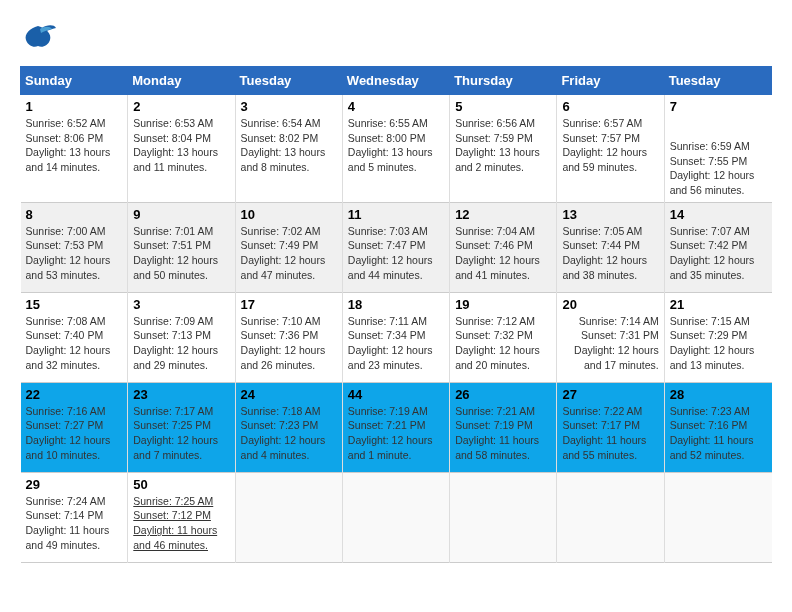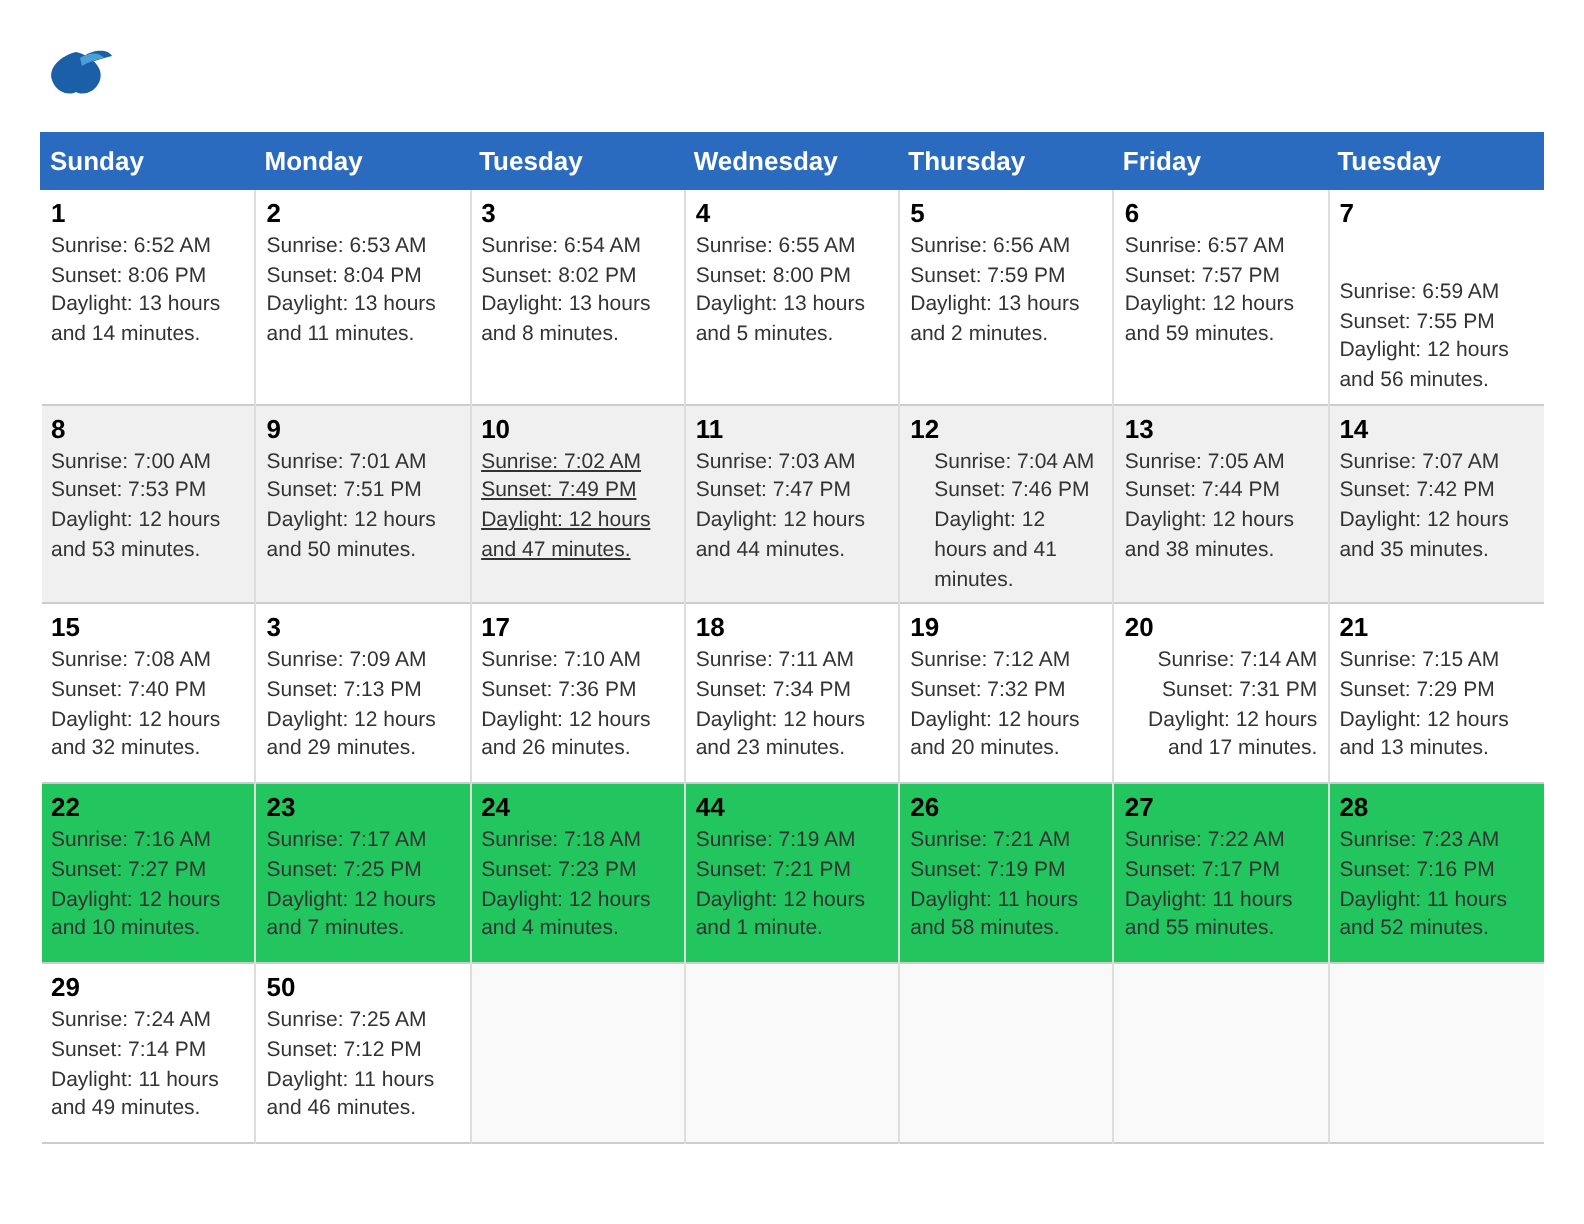--- a/index.html
+++ b/index.html
@@ -172,33 +172,33 @@
 Daylight: 12 hours and 53 minutes.</div>
         </td>
         <td>
           <span class="day-num">9</span>
           <div class="day-detail" style="white-space: pre-line;">Sunrise: 7:01 AM
 Sunset: 7:51 PM
 Daylight: 12 hours and 50 minutes.</div>
         </td>
         <td>
           <span class="day-num">10</span>
-          <div class="day-detail" style="white-space: pre-line; text-decoration: underline;">Sunrise: 7:02 AM
+          <div class="day-detail" style="white-space: pre-line;">Sunrise: 7:02 AM
 Sunset: 7:49 PM
 Daylight: 12 hours and 47 minutes.</div>
         </td>
         <td>
           <span class="day-num">11</span>
           <div class="day-detail" style="white-space: pre-line;">Sunrise: 7:03 AM
 Sunset: 7:47 PM
 Daylight: 12 hours and 44 minutes.</div>
         </td>
         <td>
           <span class="day-num">12</span>
-          <div class="day-detail" style="white-space: pre-line; margin-left: 12px;">Sunrise: 7:04 AM
+          <div class="day-detail" style="white-space: pre-line;">Sunrise: 7:04 AM
 Sunset: 7:46 PM
 Daylight: 12 hours and 41 minutes.</div>
         </td>
         <td>
           <span class="day-num">13</span>
           <div class="day-detail" style="white-space: pre-line;">Sunrise: 7:05 AM
 Sunset: 7:44 PM
 Daylight: 12 hours and 38 minutes.</div>
         </td>
         <td>
@@ -245,21 +245,21 @@
 Sunset: 7:31 PM
 Daylight: 12 hours and 17 minutes.</div>
         </td>
         <td>
           <span class="day-num">21</span>
           <div class="day-detail" style="white-space: pre-line;">Sunrise: 7:15 AM
 Sunset: 7:29 PM
 Daylight: 12 hours and 13 minutes.</div>
         </td>
       </tr>
-      <tr class="week-row" style="background: #22c55e;">
+      <tr class="week-row" style="background: #0ea5e9;">
         <td>
           <span class="day-num">22</span>
           <div class="day-detail" style="white-space: pre-line;">Sunrise: 7:16 AM
 Sunset: 7:27 PM
 Daylight: 12 hours and 10 minutes.</div>
         </td>
         <td>
           <span class="day-num">23</span>
           <div class="day-detail" style="white-space: pre-line;">Sunrise: 7:17 AM
 Sunset: 7:25 PM
@@ -298,21 +298,21 @@
       </tr>
       <tr class="week-row" style="background: rgb(255, 255, 255);">
         <td>
           <span class="day-num">29</span>
           <div class="day-detail" style="white-space: pre-line;">Sunrise: 7:24 AM
 Sunset: 7:14 PM
 Daylight: 11 hours and 49 minutes.</div>
         </td>
         <td>
           <span class="day-num">50</span>
-          <div class="day-detail" style="white-space: pre-line;">Sunrise: 7:25 AM
+          <div class="day-detail" style="white-space: pre-line; text-decoration: underline;">Sunrise: 7:25 AM
 Sunset: 7:12 PM
 Daylight: 11 hours and 46 minutes.</div>
         </td>
         <td class="empty-cell"></td>
         <td class="empty-cell"></td>
         <td class="empty-cell"></td>
         <td class="empty-cell"></td>
         <td class="empty-cell"></td>
       </tr>
     </tbody>

